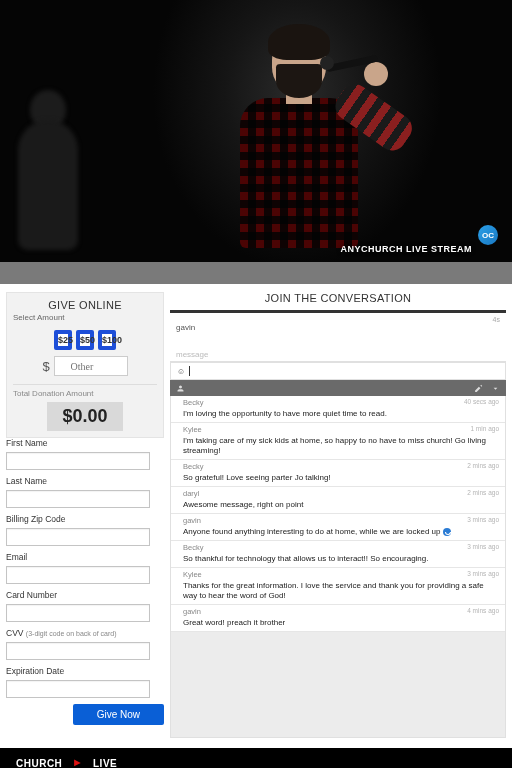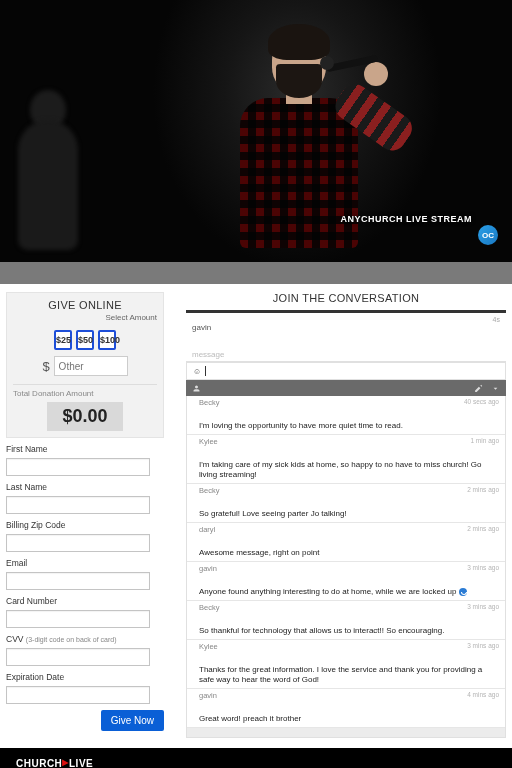--- a/index.html
+++ b/index.html
@@ -12,69 +12,69 @@
   .hair { position: absolute; top: 4px; left: 38px; width: 62px; height: 36px; background: #1a1410; border-radius: 50% 50% 30% 30%; }
   .beard { position: absolute; top: 44px; left: 46px; width: 46px; height: 34px; background: #1c1612; border-radius: 10% 10% 50% 50%; }
   .neck { position: absolute; top: 66px; left: 56px; width: 26px; height: 18px; background: #c9a58a; }
   .shirt { position: absolute; top: 78px; left: 10px; width: 118px; height: 150px; background: repeating-linear-gradient(0deg, #8a1f1f 0 8px, #1a1a1a 8px 16px), repeating-linear-gradient(90deg, #8a1f1f 0 8px, #1a1a1a 8px 16px); background-blend-mode: multiply; border-radius: 28px 28px 6px 6px; }
   .arm { position: absolute; top: 90px; left: 100px; width: 38px; height: 80px; background: repeating-linear-gradient(0deg, #8a1f1f 0 8px, #1a1a1a 8px 16px); border-radius: 14px; transform: rotate(-55deg); transform-origin: top left; }
   .hand { position: absolute; top: 42px; left: 134px; width: 24px; height: 24px; background: #c9a58a; border-radius: 50%; }
   .mic { position: absolute; top: 40px; left: 96px; width: 52px; height: 7px; background: #111; border-radius: 4px; transform: rotate(-12deg); }
   .mic-head { position: absolute; top: 36px; left: 90px; width: 14px; height: 14px; background: #222; border-radius: 50%; }
   .shadow-person { position: absolute; left: 18px; top: 120px; width: 60px; height: 130px; background: #1a1a1a; border-radius: 30px 30px 10px 10px; filter: blur(2px); }
   .shadow-head { position: absolute; left: 30px; top: 90px; width: 36px; height: 40px; background: #1c1c1c; border-radius: 50%; filter: blur(2px); }
-  .overlay-label { position: absolute; bottom: 38px; right: 40px; color: #fff; font-size: 9px; font-weight: 600; letter-spacing: .5px; text-shadow: 0 0 4px rgba(0,0,0,.8); }
+  .overlay-label { position: absolute; bottom: 8px; right: 40px; color: #fff; font-size: 9px; font-weight: 600; letter-spacing: .5px; text-shadow: 0 0 4px rgba(0,0,0,.8); }
   .overlay-badge { position: absolute; bottom: 17px; right: 14px; width: 20px; height: 20px; background: linear-gradient(135deg,#2aa0e8,#1a78c2); border-radius: 50%; display:flex; align-items:center; justify-content:center; color:#fff; font-size:8px; font-weight:700; }
   .gray-band { height: 22px; background: #7a7a7a; }
   
-  .content { display: flex; padding: 8px 6px 10px 6px; gap: 22px; background: #fff; }
+  .content { display: flex; padding: 8px 6px 10px 6px; gap: 6px; background: #fff; }
   
   .give-col { width: 158px; flex-shrink: 0; }
   .give-card { background: #f2f2f2; border: 1px solid #e4e4e4; padding: 6px 6px 4px 6px; }
   .give-title { text-align: center; font-size: 11px; font-weight: 400; color: #333; letter-spacing: .3px; }
-  .give-sub { text-align: right; font-size: 8px; color: #666; margin-top: 2px; }
+  .give-sub { text-align: left; font-size: 8px; color: #666; margin-top: 2px; }
   .amt-row { display: flex; gap: 4px; justify-content: center; margin-top: 8px; }
-  .amt-btn { background: #fff; border: 2px solid #1d4ed8; font-size: 9px; font-weight: 700; color: #333; width: 18px; height: 20px; border-radius: 2px; cursor: pointer; }
+  .amt-btn { background: #fff; border: 4px solid #1d4ed8; font-size: 9px; font-weight: 700; color: #333; width: 18px; height: 20px; border-radius: 2px; cursor: pointer; }
   .other-row { display:flex; align-items:center; justify-content:center; gap:4px; margin-top:6px; }
   .dollar { font-size: 13px; color:#555; }
-  .other-input { width: 74px; height: 20px; border:1px solid #ccc; font-size:10px; padding:0 4px; color:#888; }
+  .other-input { width: 74px; height: 20px; border:1px solid #ccc; font-size:10px; padding:0 16px; color:#888;font-family:Liberation Serif, serif; }
   .divider { border:none; border-top:1px solid #ddd; margin:8px 0 4px 0; }
   .total-label { text-align:left; font-size:8px; color:#888; }
   .total-box { background:#d9d9d9; width:76px; margin:4px auto 2px auto; text-align:center; padding:4px 0; }
   .total-val { font-size:18px; font-weight:700; color:#222; }
   
-  .form-fields { margin-top:6px; }
+  .form-fields { }
   .field { margin-bottom:6px; }
   .field label { display:block; font-size:8.5px; color:#333; margin-bottom:2px; }
   .field .hint { font-size:7px; color:#888; }
   .field input { width:144px; height:18px; border:1px solid #c4c4c4; background:#fff; font-size:9px; padding:0 3px; box-shadow: inset 0 1px 1px rgba(0,0,0,.05); }
   .give-btn-row { text-align:right; margin-top:2px; }
-  .give-btn { background:#0a5fd6; color:#fff; border:none; font-size:10px; padding:5px 10px; border-radius:2px; cursor:pointer; }
+  .give-btn { background:#0a5fd6; color:#fff; border:none; font-size:10px; padding:5px 24px; border-radius:2px; cursor:pointer; }
   
   .chat-col { flex:1; min-width:0; }
   .chat-title { text-align:center; font-size:11px; color:#333; letter-spacing:.3px; margin-bottom:6px; }
   .chat-top { border-top:3px solid #333; border-bottom:1px solid #e0e0e0; padding:3px 6px 2px 6px; }
   .chat-name { font-size:8px; color:#555; }
   .chat-age { float:right; font-size:7px; color:#aaa; }
   .chat-ph { font-size:8px; color:#bbb; margin-top:16px; }
   .compose { border:1px solid #e0e0e0; padding:3px 6px; font-size:8px; color:#555; display:flex; align-items:center; gap:4px; }
   .compose .cursor { border-left:1px solid #333; height:10px; }
   .chat-header-bar { background:#6a6a6a; height:16px; display:flex; align-items:center; padding:0 6px; justify-content:space-between; }
   .chat-header-bar svg { width:9px; height:9px; fill:#ddd; }
   .hb-right { display:flex; gap:8px; align-items:center; }
   .chat-list { border:1px solid #e0e0e0; border-top:none; background:#ececec; height:342px; overflow:hidden; }
   .msg { background:#fff; border-bottom:1px solid #e6e6e6; padding:2px 6px 3px 12px; position:relative; }
   .msg .u { font-size:7.5px; color:#888; }
   .msg .t { position:absolute; top:2px; right:6px; font-size:6.5px; color:#b5b5b5; }
-  .msg .b { font-size:8px; color:#222; line-height:1.25; margin-top:14px; }
+  .msg .b { font-size:8px; color:#222; line-height:1.25; margin-top:2px; }
   .emoji { display:inline-block; width:8px; height:8px; background:#2a7bd4; border-radius:50%; vertical-align:middle; position:relative; }
   .emoji::after { content:""; position:absolute; left:2px; top:4px; width:4px; height:2px; border:1px solid #fff; border-top:none; border-radius:0 0 4px 4px; }
   
   .footer { background:#000; padding:10px 16px 18px 16px; }
-  .brand { color:#fff; font-size:10px; font-weight:700; letter-spacing:.5px; display:flex; align-items:flex-start; gap:0; }
+  .brand { color:#fff; font-size:10px; font-weight:700; letter-spacing:.5px; display:flex; align-items:flex-start; gap:12px; }
   .brand .play { color:#d11; font-size:8px; }
   .brand .live { color:#fff; }
 </style>
 </head>
 <body>
 
 <div class="video-area">
   <div class="video-scene">
     <div class="shadow-head"></div>
     <div class="shadow-person"></div>

